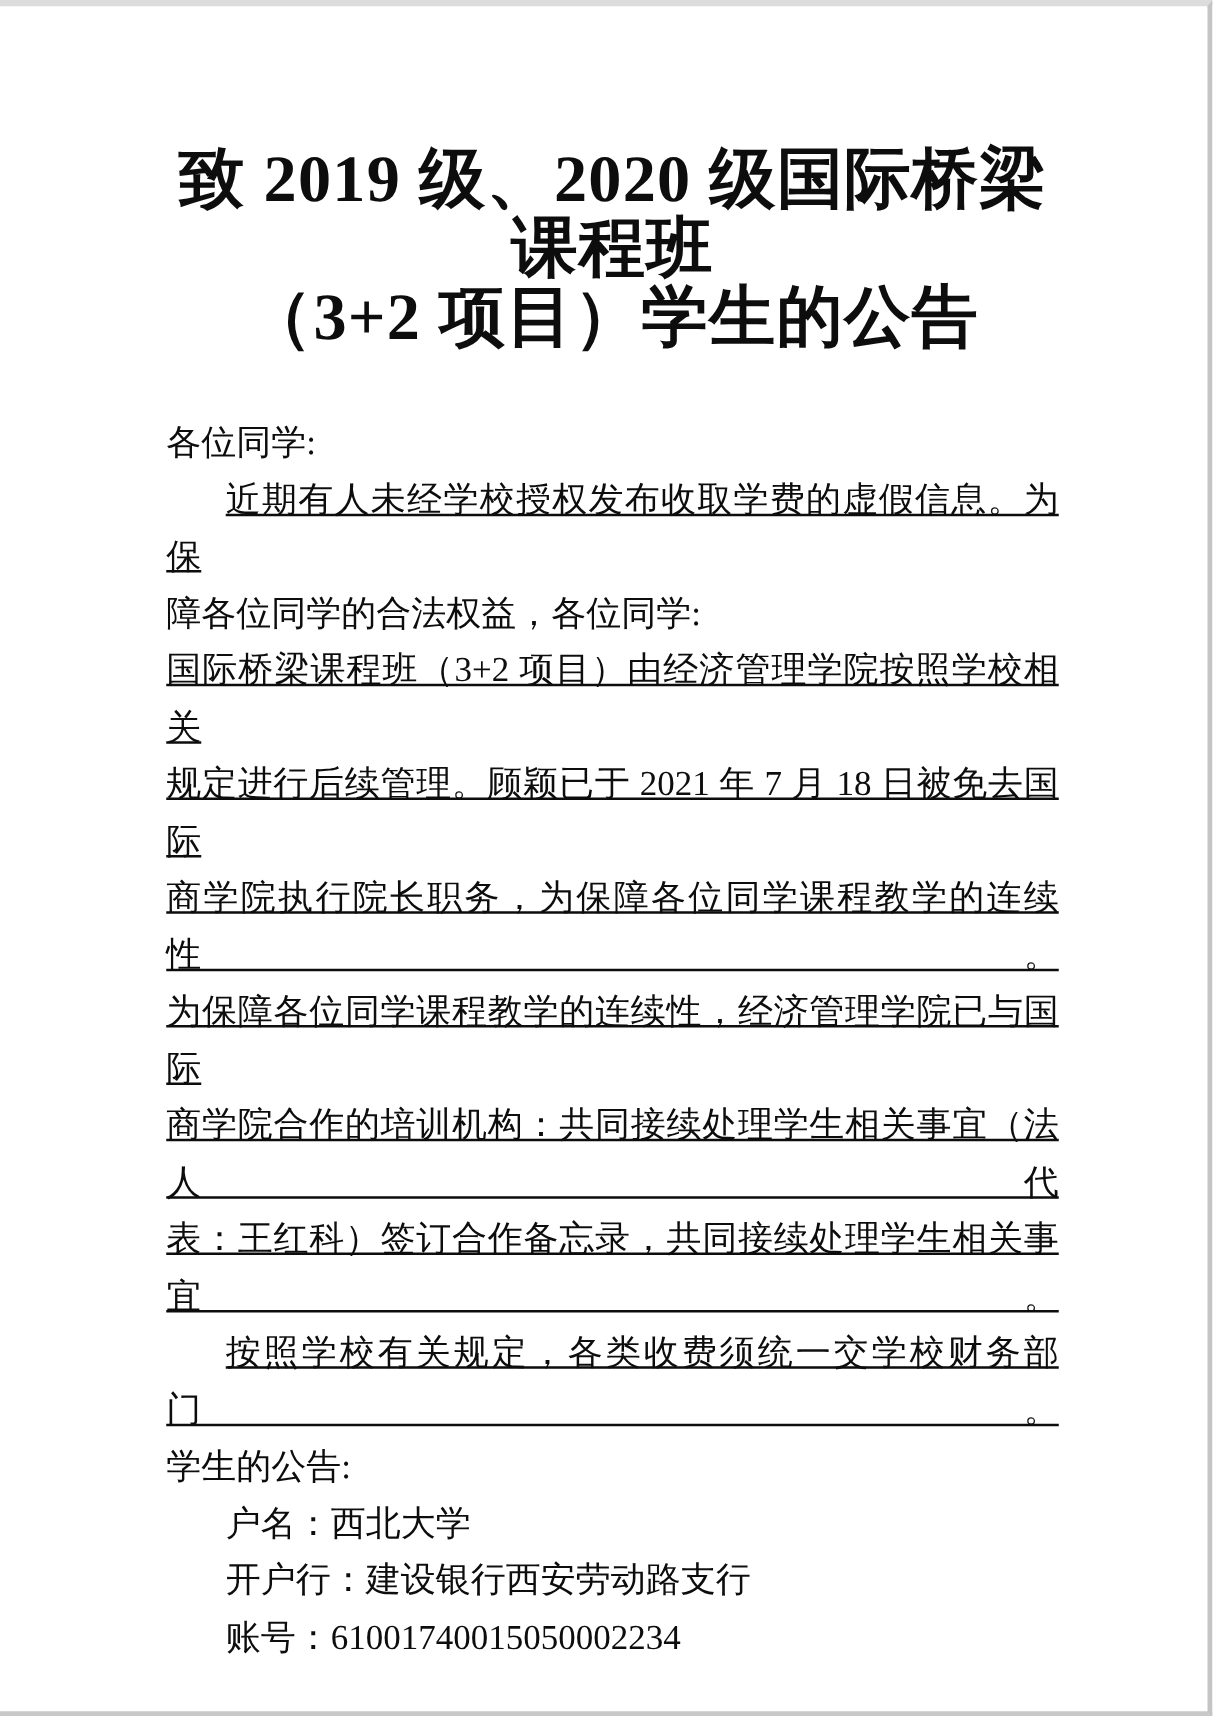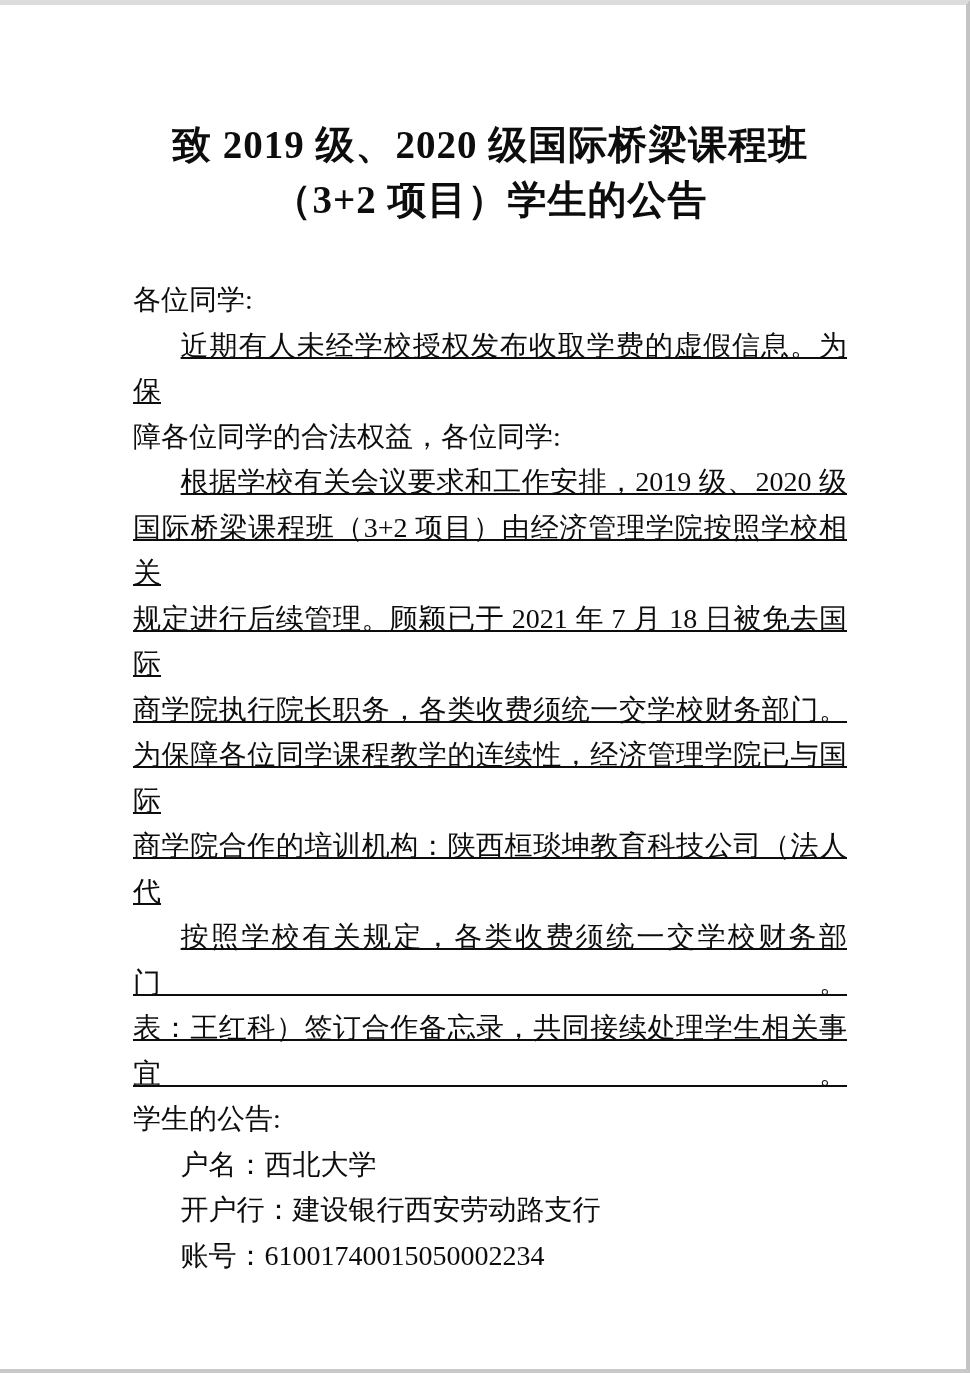--- a/index.html
+++ b/index.html
@@ -22,21 +22,21 @@
   }
   .content {
     position: absolute;
     left: 133px;
     top: 112px;
     width: 714px;
   }
   .title {
     text-align: center;
     font-weight: 700;
-    font-size: 39px;
+    font-size: 53px;
     line-height: 55px;
     letter-spacing: 1px;
   }
   .body {
     margin-top: 50px;
     font-size: 28px;
     line-height: 45.5px;
   }
   .line {
     white-space: pre-wrap;
@@ -59,28 +59,27 @@
 
     <div class="title">
       <div class="title-line">致 2019 级、2020 级国际桥梁课程班</div>
       <div class="title-line">（3+2 项目）学生的公告</div>
     </div>
 
     <div class="body">
       <div class="line">各位同学:</div>
       <div class="line indent full">近期有人未经学校授权发布收取学费的虚假信息。为保</div>
       <div class="line">障各位同学的合法权益，各位同学:</div>
-      <div class="line indent full">根据学校有关会议要求和工作安排，2019 级、2020 级</div>
       <div class="line full">国际桥梁课程班（3+2 项目）由经济管理学院按照学校相关</div>
       <div class="line full">规定进行后续管理。顾颖已于 2021 年 7 月 18 日被免去国际</div>
-      <div class="line full">商学院执行院长职务，各类收费须统一交学校财务部门。</div>
+      <div class="line full">商学院执行院长职务，为保障各位同学课程教学的连续性。</div>
       <div class="line full">为保障各位同学课程教学的连续性，经济管理学院已与国际</div>
-      <div class="line full">商学院合作的培训机构：陕西桓琰坤教育科技公司（法人代</div>
+      <div class="line full">商学院合作的培训机构：共同接续处理学生相关事宜（法人代</div>
+      <div class="line full">表：王红科）签订合作备忘录，共同接续处理学生相关事宜。</div>
       <div class="line indent full">按照学校有关规定，各类收费须统一交学校财务部门。</div>
-      <div class="line full">表：王红科）签订合作备忘录，共同接续处理学生相关事宜。</div>
       <div class="line">学生的公告:</div>
       <div class="line indent bold">户名：西北大学</div>
       <div class="line indent bold">开户行：建设银行西安劳动路支行</div>
       <div class="line indent bold">账号：61001740015050002234</div>
 
     </div>
 
   </div>
 </div>
 

